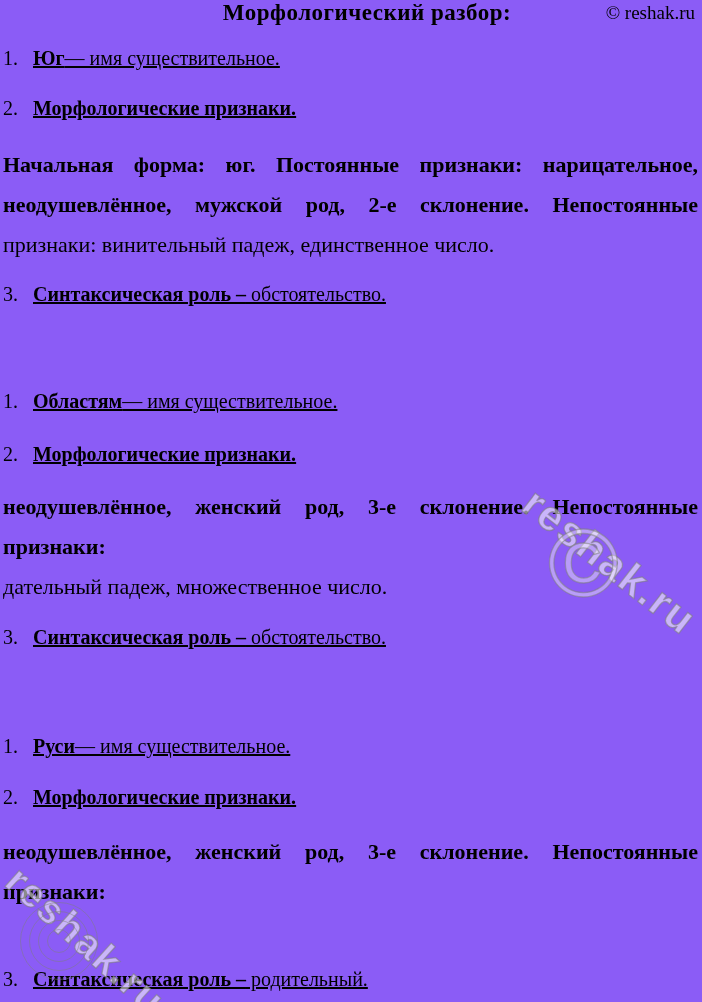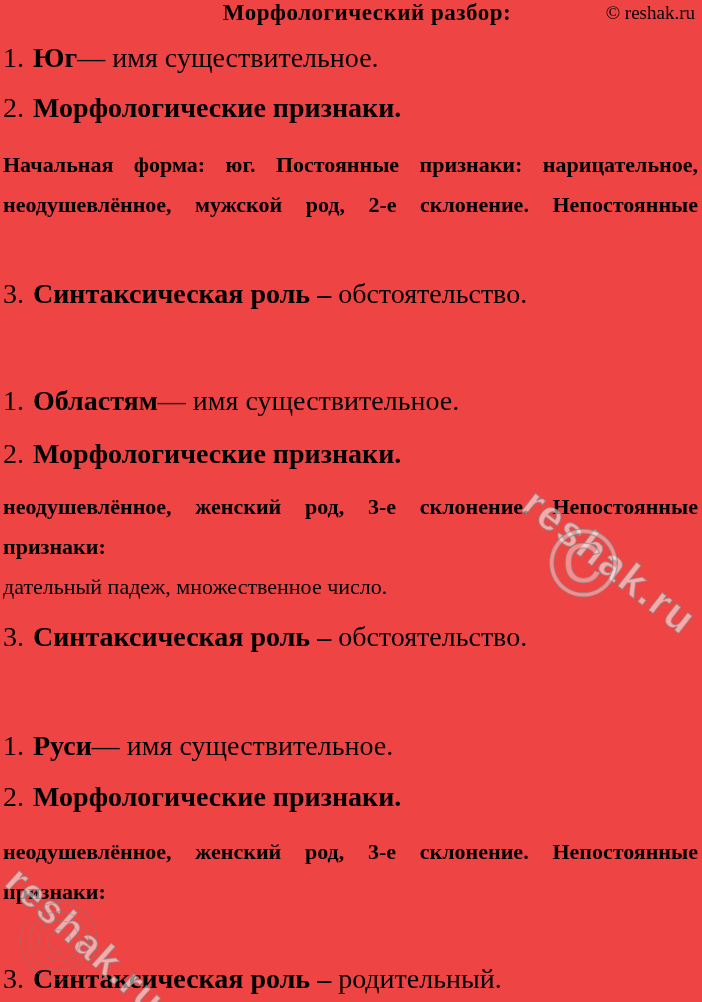--- a/index.html
+++ b/index.html
@@ -1,39 +1,40 @@
 <!DOCTYPE html>
 <html><head>
 <meta charset="utf-8">
 <style>
   html,body { margin:0; padding:0; background:#ffffff; }
   .page {
     position:relative;
     width:702px; height:1002px;
-    background:#ef4444;
+    background:#8b5cf6;
     overflow:hidden;
     font-family:"Liberation Serif", serif;
     color:#000;
   }
   .doc-title {
     position:absolute; top:-2px; left:0; right:0;
     text-align:center;
     transform:translateX(16px);
     font-size:23px; font-weight:bold;
     line-height:30px;
     letter-spacing:0.5px;
   }
   .brand {
     position:absolute; top:1px; right:7px;
     font-size:19px; line-height:24px;
   }
   .li {
     position:absolute; left:3px; right:4px;
-    font-size:28px; line-height:30px;
+    font-size:20px; line-height:30px;
     white-space:nowrap;
+    text-decoration:underline;
   }
   .num { display:inline-block; width:30px; font-weight:normal; }
   .b { font-weight:bold; }
   .para {
     position:absolute; left:3px; right:4px;
     font-size:22px; line-height:40px;
   }
   .jline { text-align:justify; text-align-last:justify;font-weight:bold; }
   .lline { text-align:left; }
   
@@ -71,20 +72,21 @@
   <div>
     <div class="li" style="top:43px">
       <span class="num">1.</span><span class="b">Юг</span><span>— имя существительное.</span>
     </div>
     <div class="li" style="top:93px">
       <span class="num">2.</span><span class="b">Морфологические признаки.</span>
     </div>
     <div class="para" style="top:145px">
       <div class="jline">Начальная форма: юг. Постоянные признаки: нарицательное,</div>
       <div class="jline">неодушевлённое, мужской род, 2-е склонение. Непостоянные</div>
+      <div class="lline">признаки: винительный падеж, единственное число.</div>
     </div>
     <div class="li" style="top:279px">
       <span class="num">3.</span><span class="b">Синтаксическая роль –</span><span> обстоятельство.</span>
     </div>
   </div>
 
   <div>
     <div class="li" style="top:386px">
       <span class="num">1.</span><span class="b">Областям</span><span>— имя существительное.</span>
     </div>

